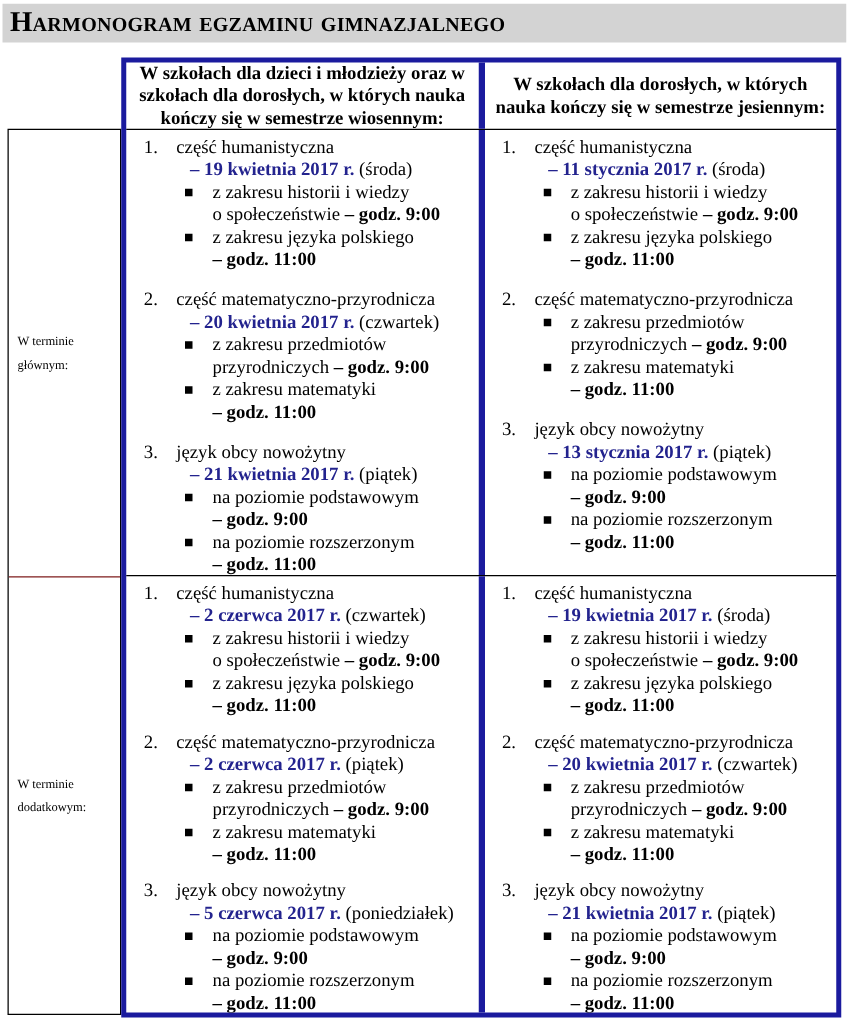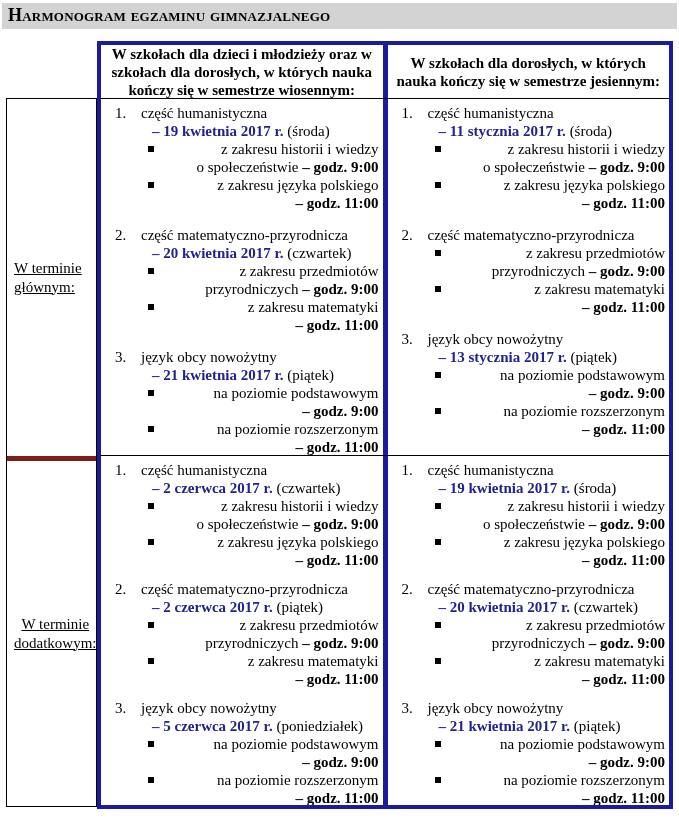--- a/index.html
+++ b/index.html
@@ -17,21 +17,21 @@
     color: var(--ink);
     position: relative;
     overflow: hidden;
   }
 
   
   .title-bar {
     margin: 3px 2px 0 2px;
     background: var(--title-bg);
     padding: 2px 6px 3px 6px;
-    font-size: 18px;
+    font-size: 23px;
     font-weight: bold;
     font-variant-caps: small-caps;
     letter-spacing: 0.2px;
   }
 
   
   .layout {
     display: flex;
     align-items: flex-start;
     margin: 12px 0 0 6px;
@@ -40,26 +40,25 @@
   
   .left-col { width: 91px; padding-top: 57px; }
   .label-stack {
     border: 1px solid #000;
     width: 91px;
   }
   .label-box {
     display: flex;
     align-items: center;
     padding-left: 7px;
-    font-size: 15px;
+    font-size: 10px;
     line-height: 19px;
-    text-decoration: underline;
   }
   .label-box.l1 { height: 357px; }
-  .label-box.l2 { height: 350px; border-top: 5px solid #7f1d1d; text-align: center; }
+  .label-box.l2 { height: 350px; border-top: 1px solid #7f1d1d; }
 
   
   .blue-table {
     width: 576px;
     border: 4px solid var(--accent);
   }
   .header-row { display: flex; height: 53px; font-weight: bold; }
   .hcell {
     flex: 1 1 0;
     display: flex;
@@ -97,21 +96,21 @@
   }
   .sq::before {
     content: "";
     position: absolute;
     left: 0;
     top: 6px;
     width: 6px;
     height: 6px;
     background: #000;
   }
-  .btext { flex: 1 1 auto; text-align: right; }
+  .btext { flex: 1 1 auto; }
   .btext b { font-weight: bold; color: var(--ink); }
 </style>
 </head>
 <body>
 
 <div class="title-bar">Harmonogram egzaminu gimnazjalnego</div>
 
 <div class="layout">
 
   <div class="left-col">

